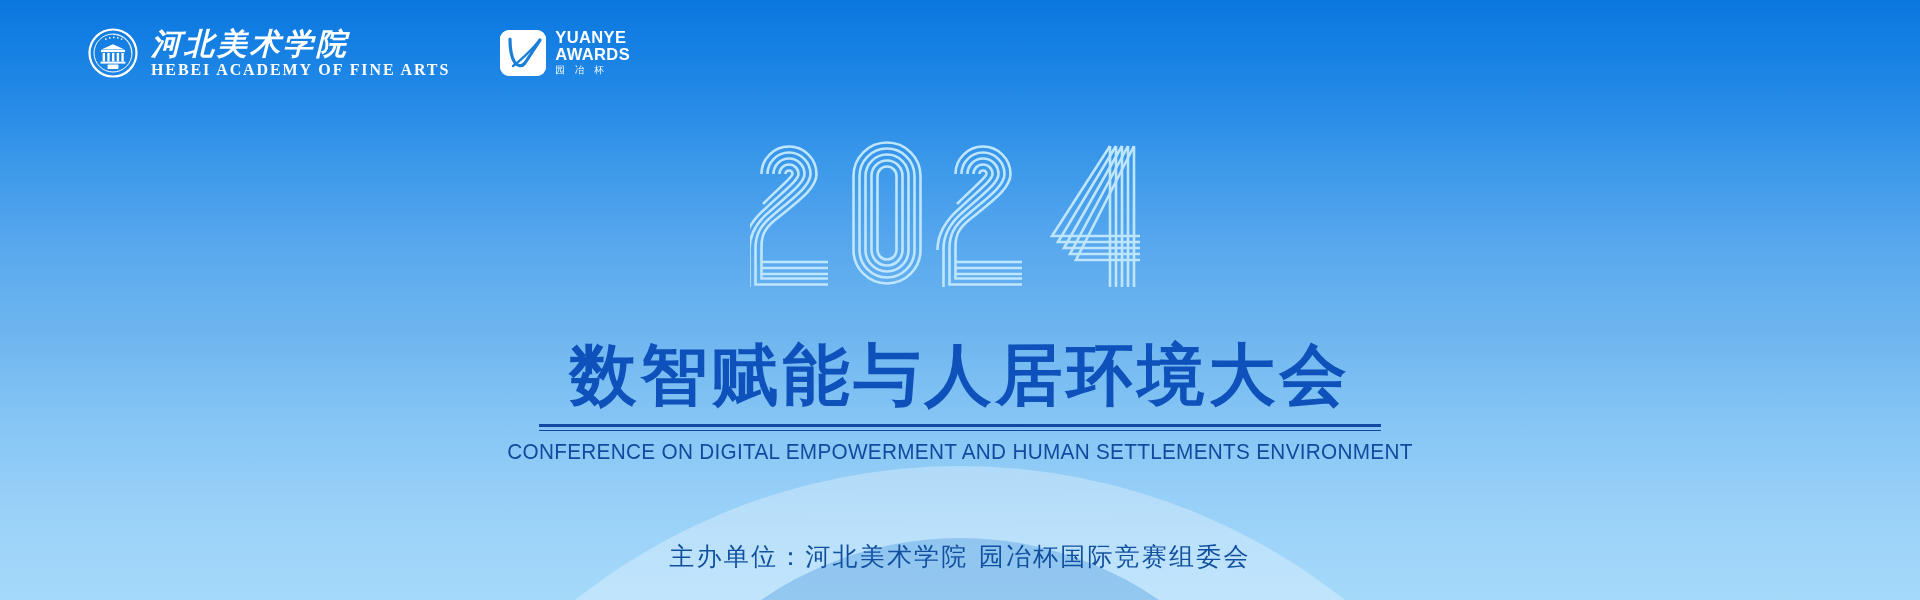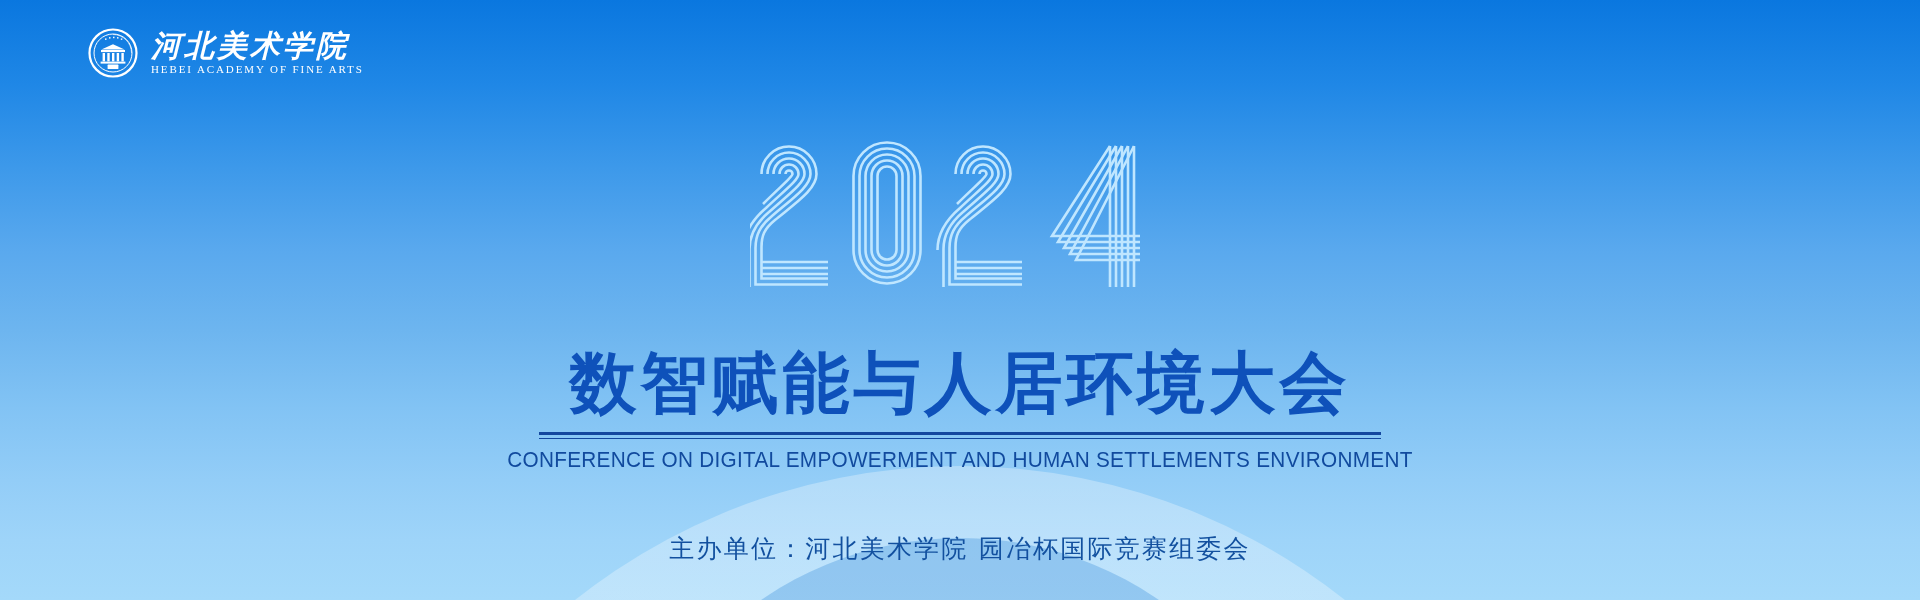--- a/index.html
+++ b/index.html
@@ -82,22 +82,22 @@
     font-family: "DejaVu Sans", sans-serif;
     font-size: 30px;
     font-weight: 700;
     color: #ffffff;
     letter-spacing: 3px;
     line-height: 1;
     font-style: italic;
     white-space: nowrap;
   }
   .hebei-en {
-    font-size: 11px;
-    font-weight: 400;
+    font-size: 16px;
+    font-weight: 700;
     color: #ffffff;
     letter-spacing: 1.9px;
     line-height: 1;
     white-space: nowrap;
     font-family: "Liberation Serif", serif;
   }
 
   .yuanye-logo {
     display: flex;
     align-items: center;
@@ -159,21 +159,21 @@
     z-index: 5;
   }
   .title-cn {
     font-family: "DejaVu Sans", sans-serif;
     font-size: 67px;
     font-weight: 700;
     color: #0e51ba;
     letter-spacing: 4px;
     line-height: 1.12;
     white-space: nowrap;
-    margin: 8px;
+    margin: 0;
   }
   .rule-group {
     width: 842px;
     margin: 11px auto 0;
   }
   .rule-thick {
     height: 2.5px;
     background: #14479f;
     width: 100%;
   }
@@ -205,21 +205,21 @@
     z-index: 5;
   }
   .organizer-text {
     font-family: "DejaVu Sans", sans-serif;
     font-size: 25px;
     font-weight: 400;
     color: #12509f;
     letter-spacing: 2.2px;
     line-height: 1;
     white-space: nowrap;
-    margin: 8px;
+    margin: 16px;
   }
 </style>
 </head>
 <body>
 
 <div id="banner">
 
   <div class="arc arc-outer"></div>
   <div class="arc arc-inner"></div>
 
@@ -250,20 +250,35 @@
             <rect x="32.8" y="10.4" width="1.5" height="1.5"></rect>
           </g>
         </svg>
       </div>
       <div class="hebei-text">
         <div class="hebei-cn">河北美术学院</div>
         <div class="hebei-en">HEBEI ACADEMY OF FINE ARTS</div>
       </div>
     </div>
 
+    <div class="yuanye-logo">
+      <div class="yuanye-mark">
+        <svg viewBox="0 0 46 46" xmlns="http://www.w3.org/2000/svg">
+          <rect x="0" y="0" width="46" height="46" rx="9" fill="#ffffff"></rect>
+          <path d="M10 9 C 10 9, 10 25, 14.5 32 C 17 36, 22 37, 24.5 33.5" fill="none" stroke="#1b7fd8" stroke-width="3.2" stroke-linecap="round"></path>
+          <path d="M40 10 C 33 18, 24 28, 13 36" fill="none" stroke="#1b7fd8" stroke-width="2.4" stroke-linecap="round"></path>
+          <path d="M24.5 33.5 C 28 29, 34 19, 40 10" fill="none" stroke="#1b7fd8" stroke-width="3.2" stroke-linecap="round"></path>
+        </svg>
+      </div>
+      <div class="yuanye-text">
+        <div class="yuanye-en1">YUANYE</div>
+        <div class="yuanye-en2">AWARDS</div>
+        <div class="yuanye-cn">园 冶 杯</div>
+      </div>
+    </div>
 
   </div>
 
   <div id="year-wrap">
     <svg viewBox="0 0 420 155" xmlns="http://www.w3.org/2000/svg" aria-label="2024">
       <defs>
 
         <pattern id="stripes" width="4" height="7.2" patternUnits="userSpaceOnUse">
           <rect x="0" y="0" width="4" height="7.2" fill="none"></rect>
           <rect x="0" y="0" width="4" height="4.1" fill="#bfe6ff"></rect>

